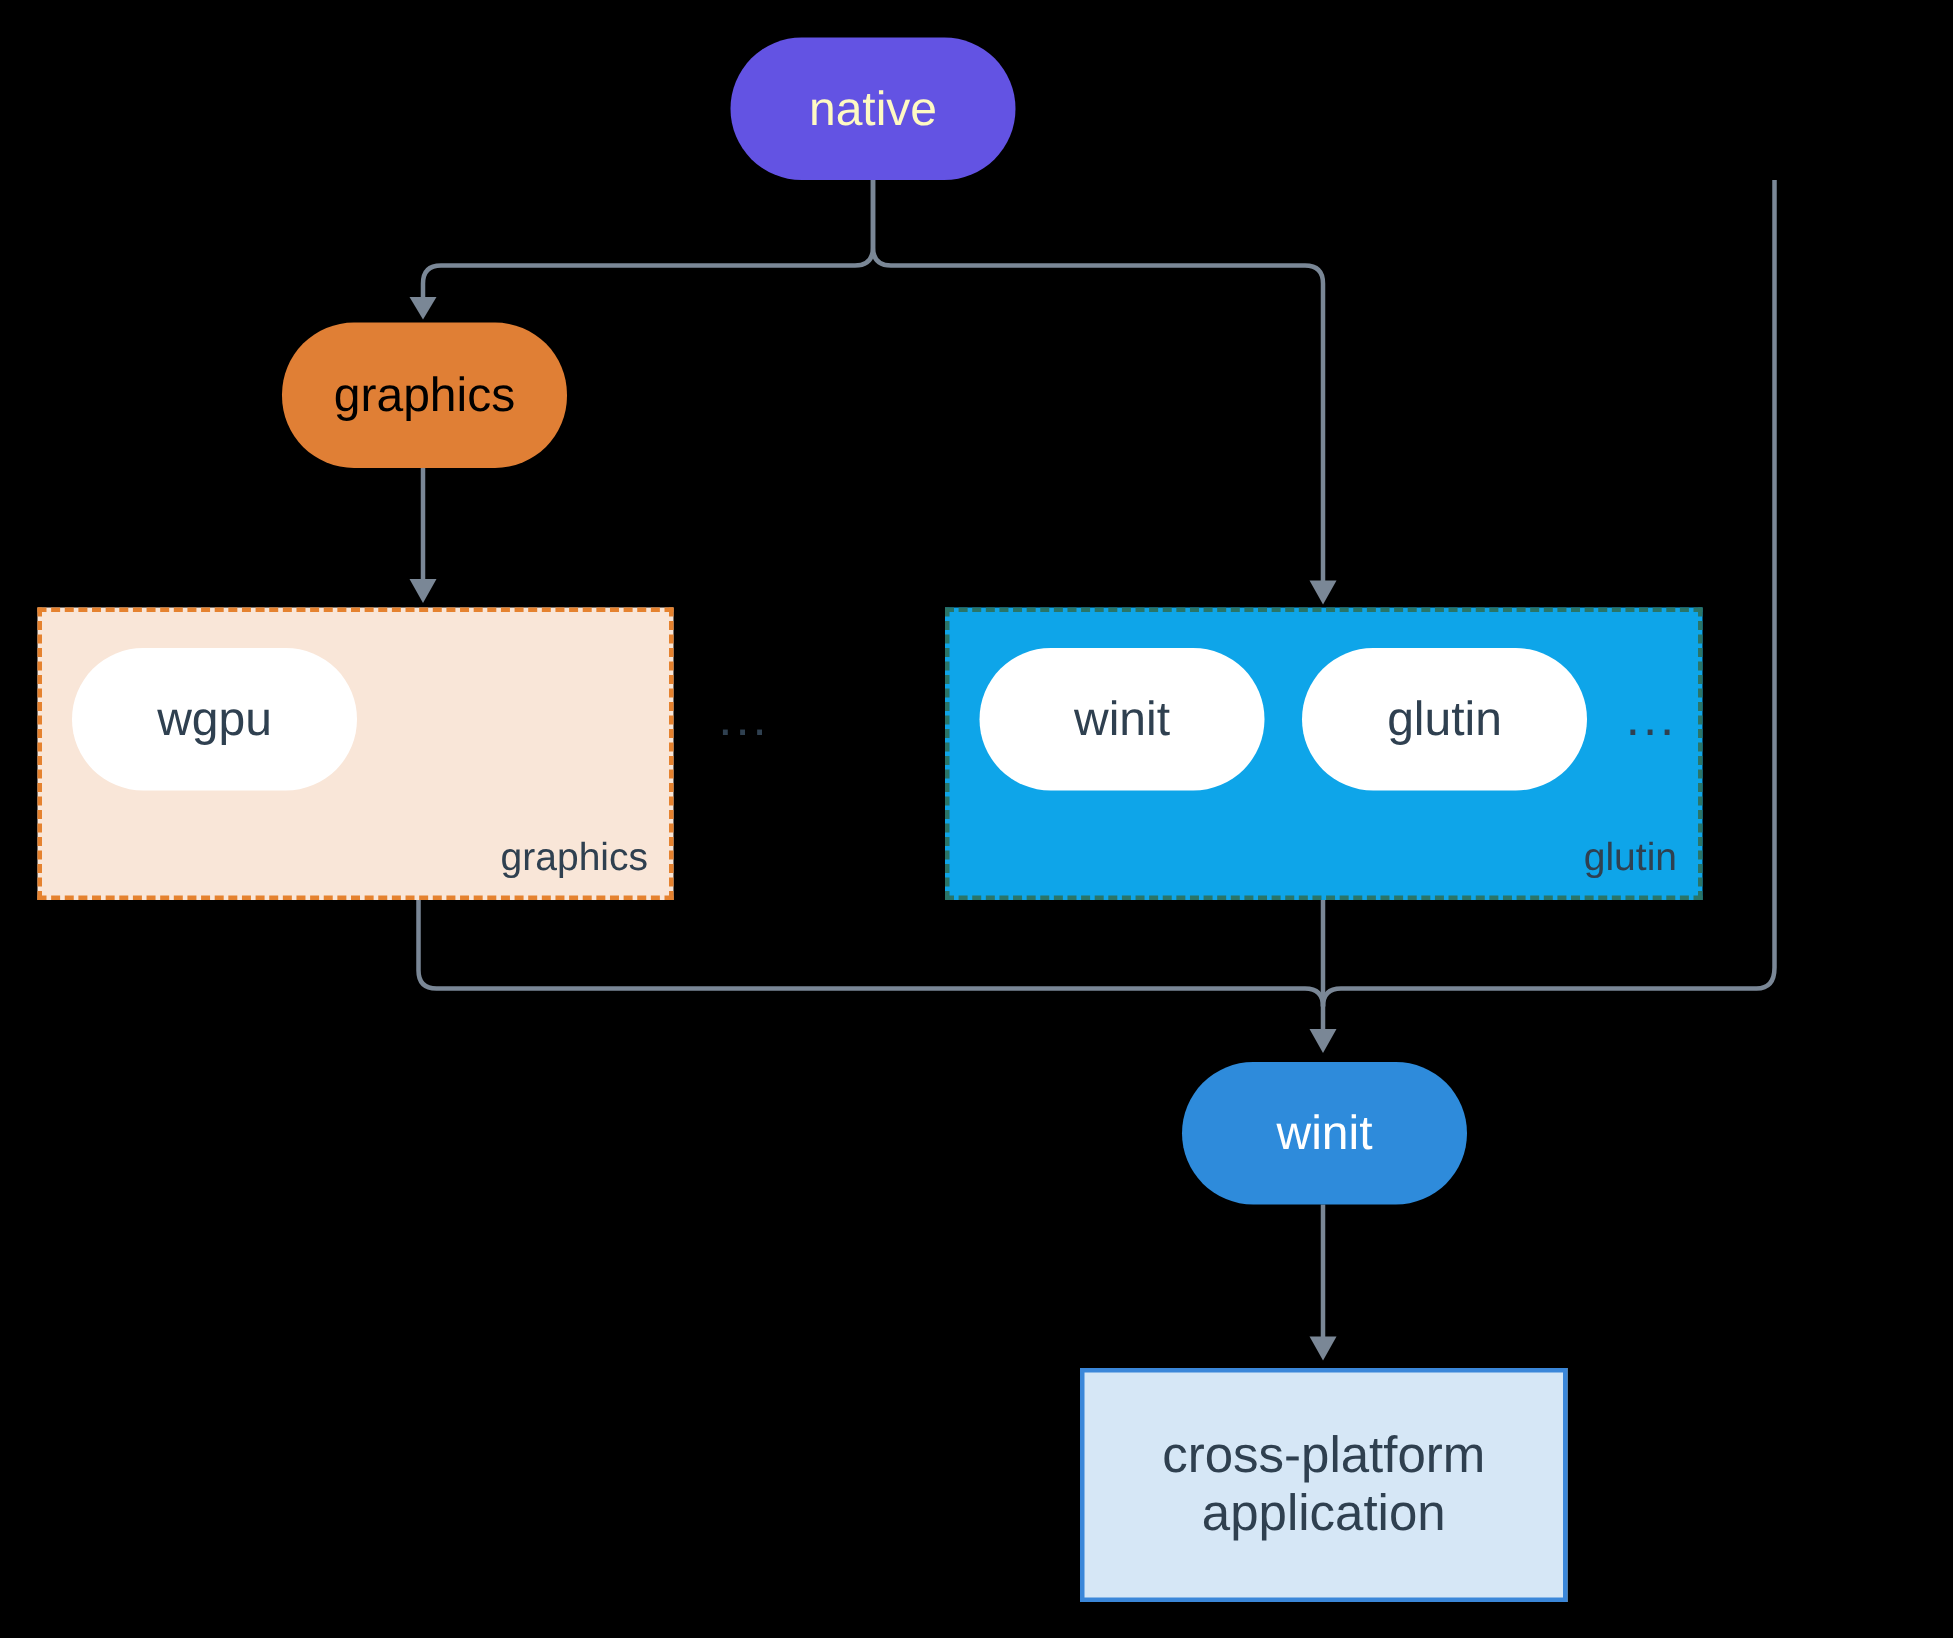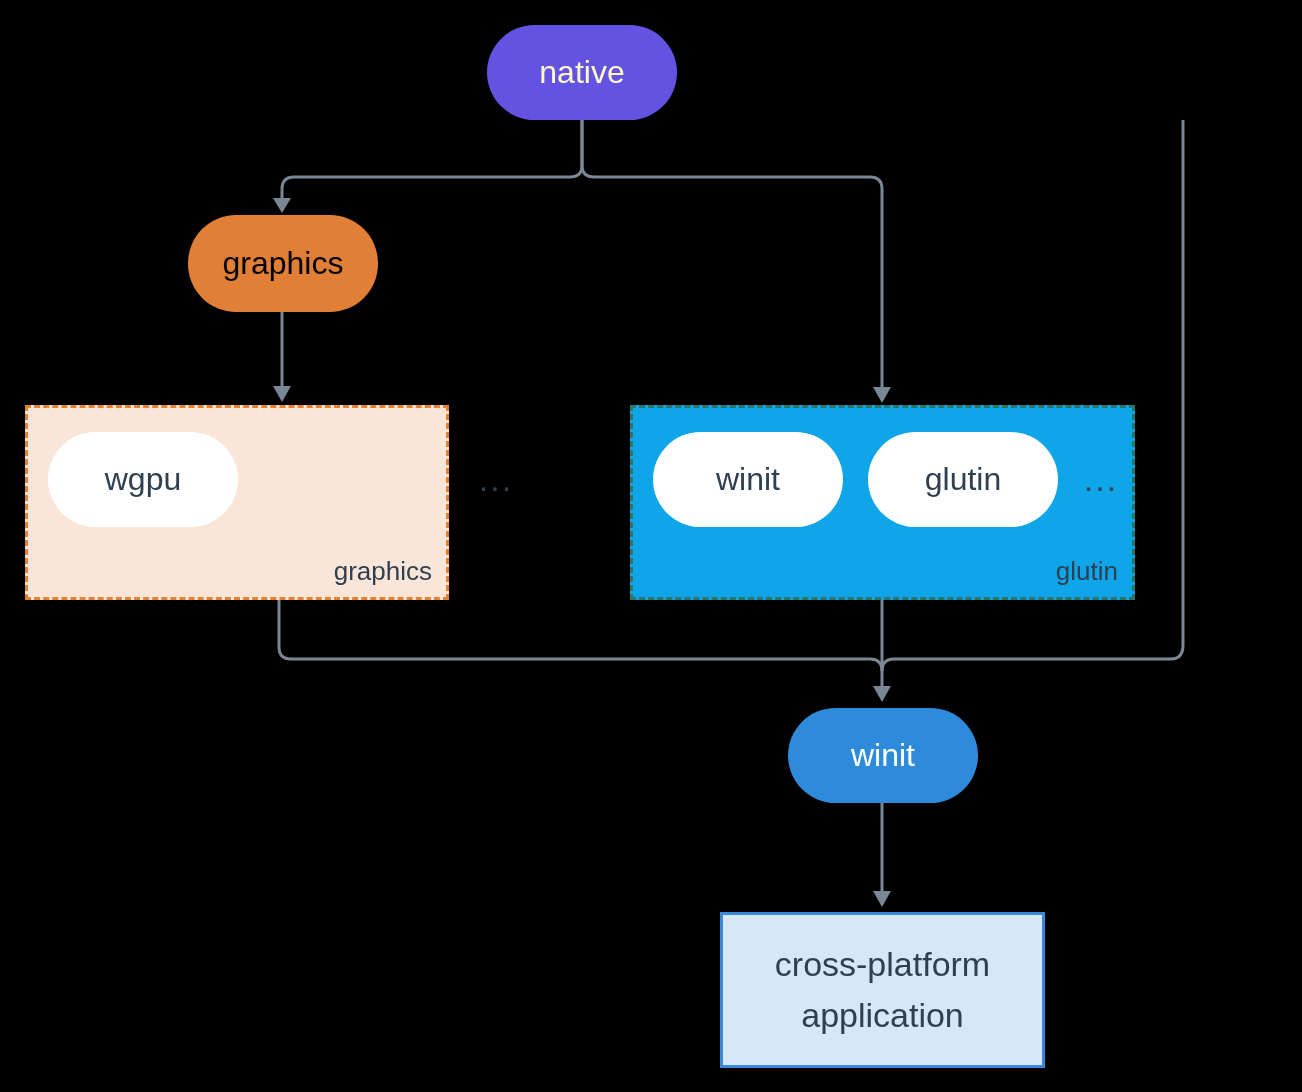--- a/index.html
+++ b/index.html
@@ -100,21 +100,21 @@
     width: 325px;
     height: 156px;
     box-sizing: border-box;
     background: #d6e7f6;
     border: 3px solid #3b87d9;
     display: flex;
     align-items: center;
     justify-content: center;
     text-align: center;
     font-size: 34px;
-    line-height: 51px;
+    line-height: 39px;
     color: #2f4050;
     padding: 0 10px;
   }
 </style>
 </head>
 <body>
 
 <div class="stage">
 
   <svg class="edges" viewBox="0 0 1302 1092" xmlns="http://www.w3.org/2000/svg">

